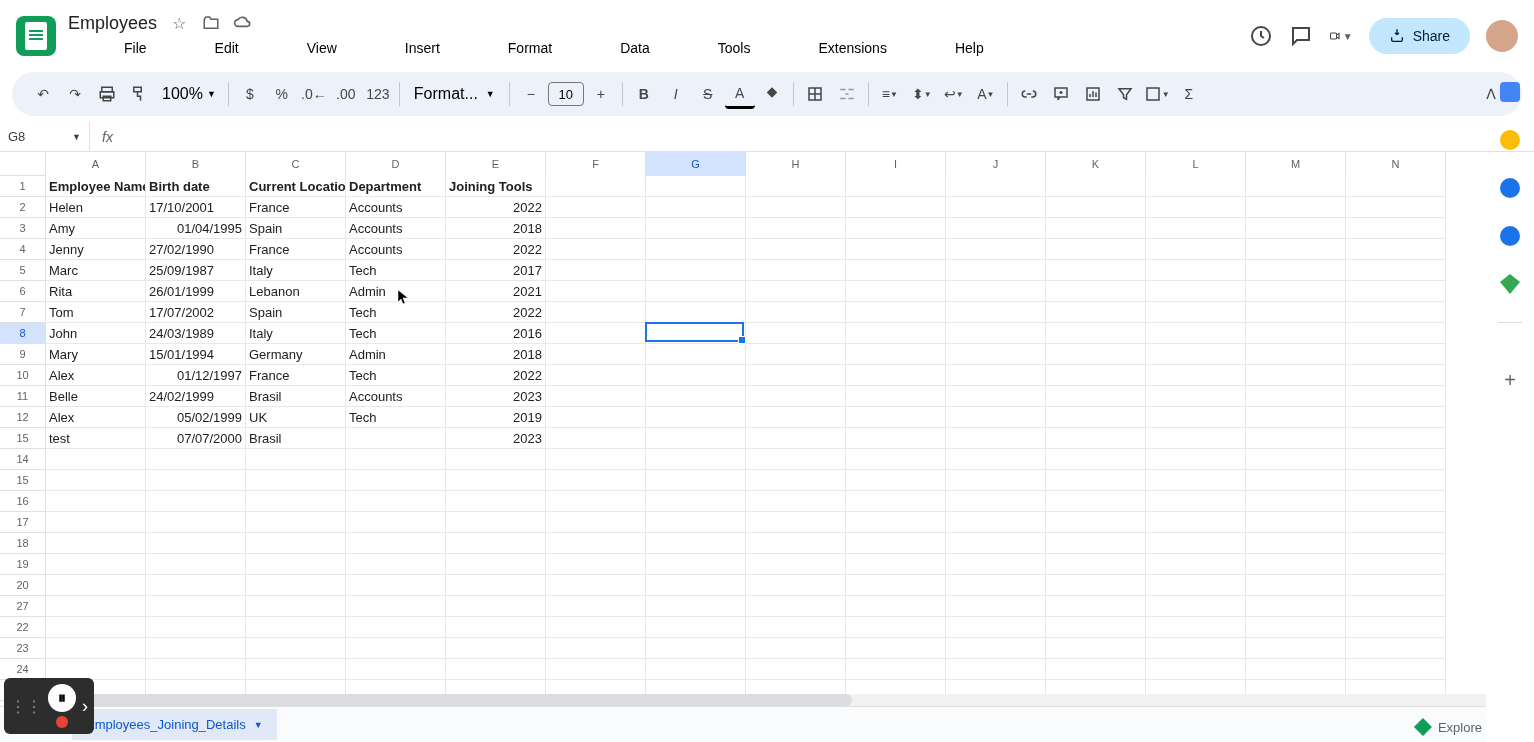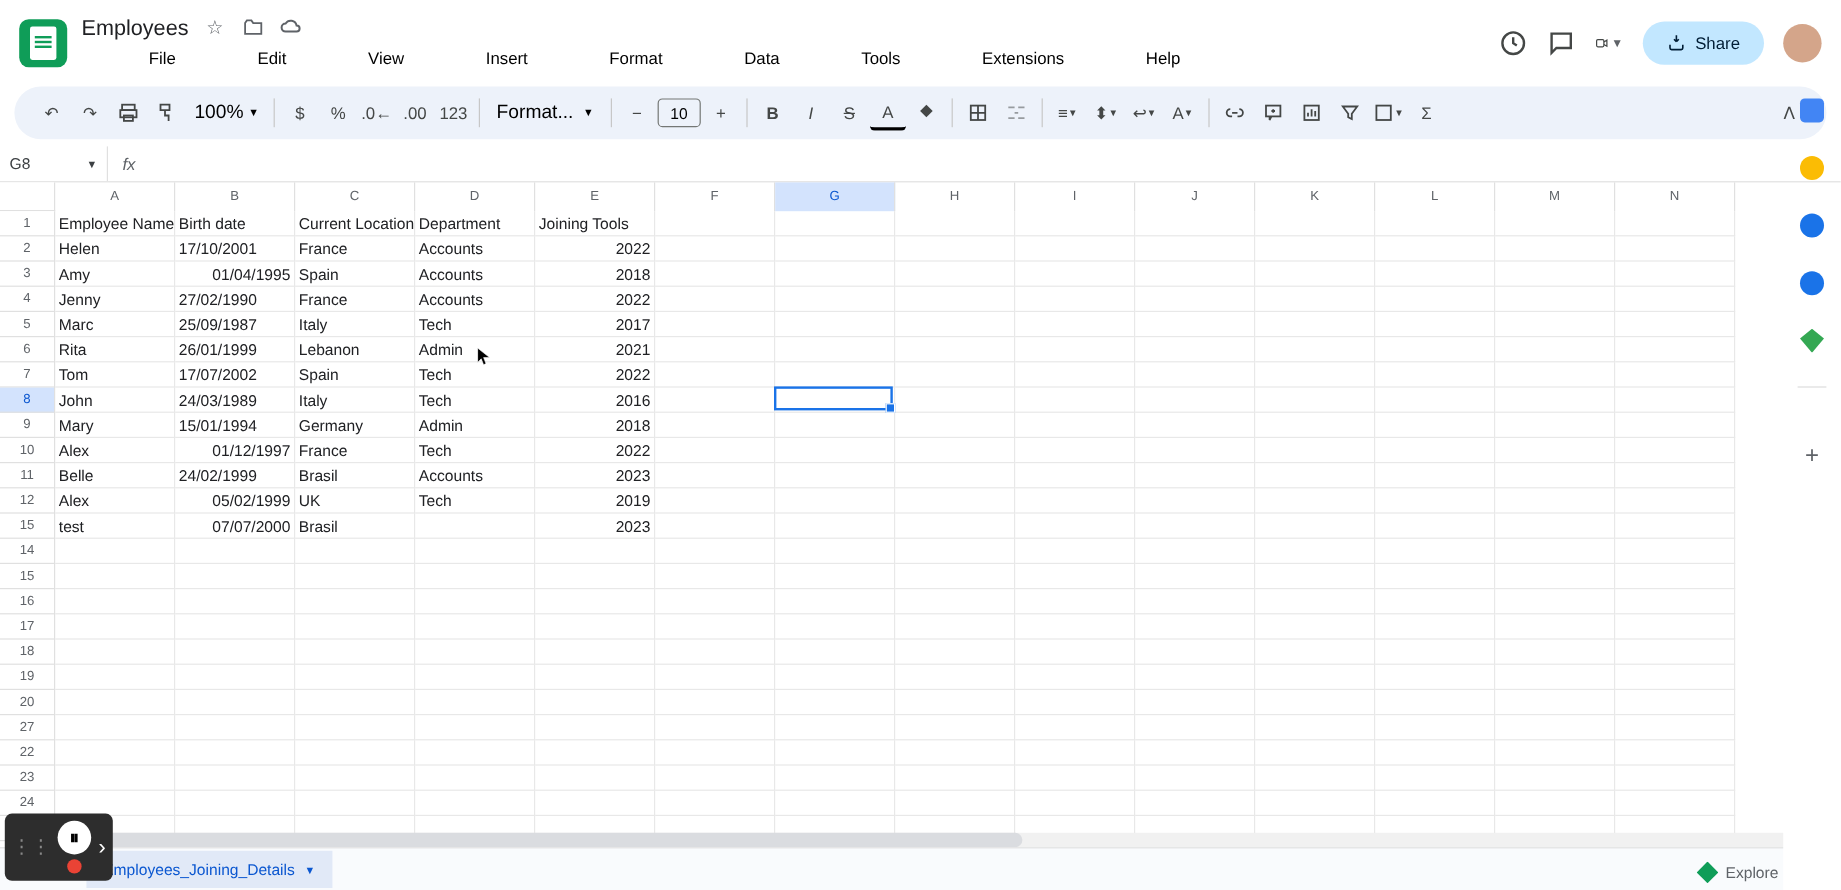--- a/index.html
+++ b/index.html
@@ -38,21 +38,21 @@
 .fx { padding: 0 12px; color: #5f6368; font-style: italic; font-size: 14px; }
 .row-headers { width: 46px; background: #fff; border-right: 1px solid #e0e0e0; }
 .corner { width: 46px; height: 24px; border-right: 1px solid #e0e0e0; border-bottom: 1px solid #e0e0e0; background: #fff; }
 .col-h { height: 24px; border-right: 1px solid #e0e0e0; display: flex; align-items: center; justify-content: center; font-size: 11px; color: #5f6368; }
 .col-h.active { background: #d3e3fd; color: #0b57d0; }
 .row-h { height: 21px; border-bottom: 1px solid #e0e0e0; display: flex; align-items: center; justify-content: center; font-size: 11px; color: #5f6368; }
 .row-h.active { background: #d3e3fd; color: #0b57d0; }
 .cells { position: relative; }
 .row { display: flex; height: 21px; }
 .cell { border-right: 1px solid #e8e8e8; border-bottom: 1px solid #e8e8e8; font-size: 13px; color: #202124; padding: 0 3px; display: flex; align-items: center; overflow: hidden; white-space: nowrap; }
-.cell.bold { font-weight: normal; }
+.cell.bold { font-weight: bold; }
 .cell.right { justify-content: flex-end; }
 .selection { position: absolute; border: 2px solid #1a73e8; pointer-events: none; }
 .selection::after { content: ""; position: absolute; right: -4px; bottom: -4px; width: 6px; height: 6px; background: #1a73e8; border: 1px solid #fff; }
 
 
 .sheet-tabs { position: absolute; bottom: 0; left: 0; right: 48px; height: 36px; display: flex; align-items: center; padding: 0 8px; border-top: 1px solid #e0e0e0; background: #f9fbfd; }
 .tab-btn { width: 32px; height: 32px; display: flex; align-items: center; justify-content: center; cursor: pointer; color: #5f6368; }
 .sheet-tab { padding: 8px 14px; background: #e1e9f7; color: #0b57d0; font-weight: 500; font-size: 13px; border-radius: 0; cursor: pointer; display: flex; align-items: center; gap: 8px; }
 .explore { position: absolute; right: 52px; bottom: 6px; display: flex; align-items: center; gap: 6px; color: #5f6368; font-size: 13px; cursor: pointer; }
 .explore-icon { width: 18px; height: 18px; background: #0f9d58; clip-path: polygon(50% 0, 100% 50%, 50% 100%, 0 50%); }

